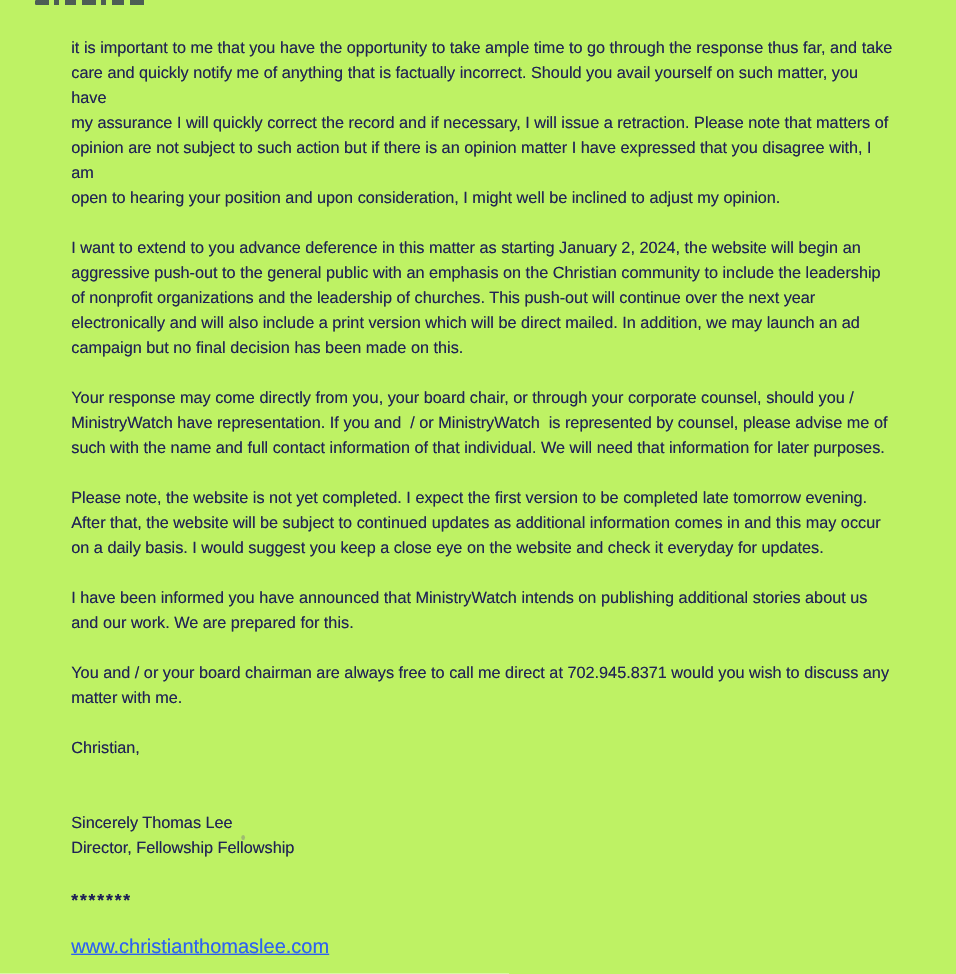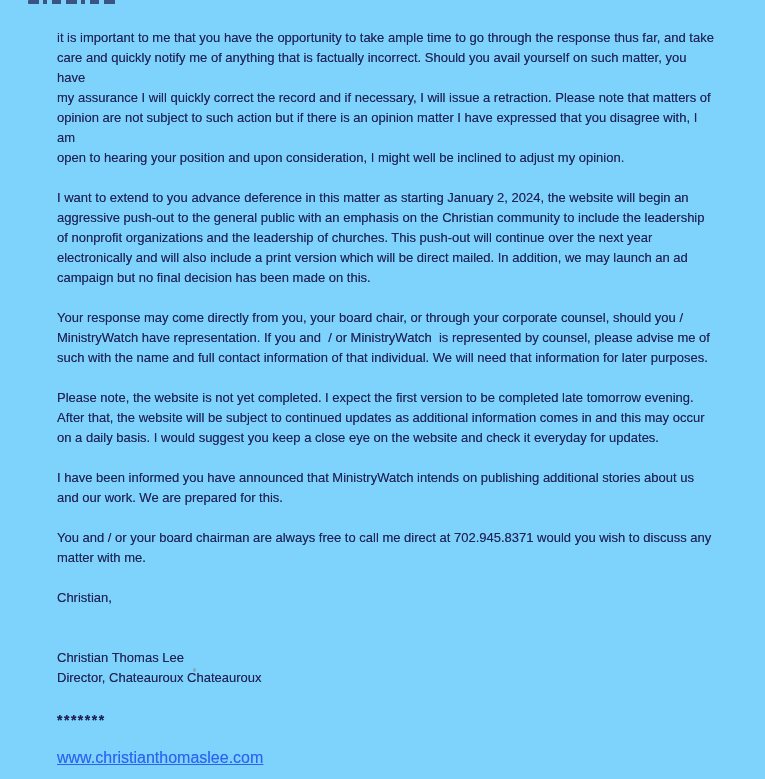--- a/index.html
+++ b/index.html
@@ -4,21 +4,21 @@
 <style>
   html, body {
     margin: 0;
     padding: 0;
     background: #ffffff;
   }
   .page {
     position: relative;
     width: 765px;
     height: 779px;
-    background: #7dd3fc;
+    background: #bef264;
     font-family: "Liberation Sans", "DejaVu Sans", sans-serif;
     color: #212356;
     overflow: hidden;
   }
   .content {
     position: absolute;
     top: 28px;
     left: 57px;
     width: 660px;
   }
@@ -117,22 +117,22 @@
 
     <p class="para">I have been informed you have announced that MinistryWatch intends on publishing additional stories about us
 and our work. We are prepared for this.</p>
 
     <p class="para">You and / or your board chairman are always free to call me direct at 702.945.8371 would you wish to discuss any
 matter with me.</p>
 
     <p class="para closing">Christian,</p>
 
     <div class="sig-block">
-      <p class="para">Christian Thomas Lee</p>
-      <p class="para">Director, Chateauroux Chateauroux</p>
+      <p class="para">Sincerely Thomas Lee</p>
+      <p class="para">Director, Fellowship Fellowship</p>
     </div>
 
     <p class="divider">*******</p>
 
     <p class="link-row">
       <span class="weblink">www.christianthomaslee.com</span>
     </p>
 
   </div>
 

